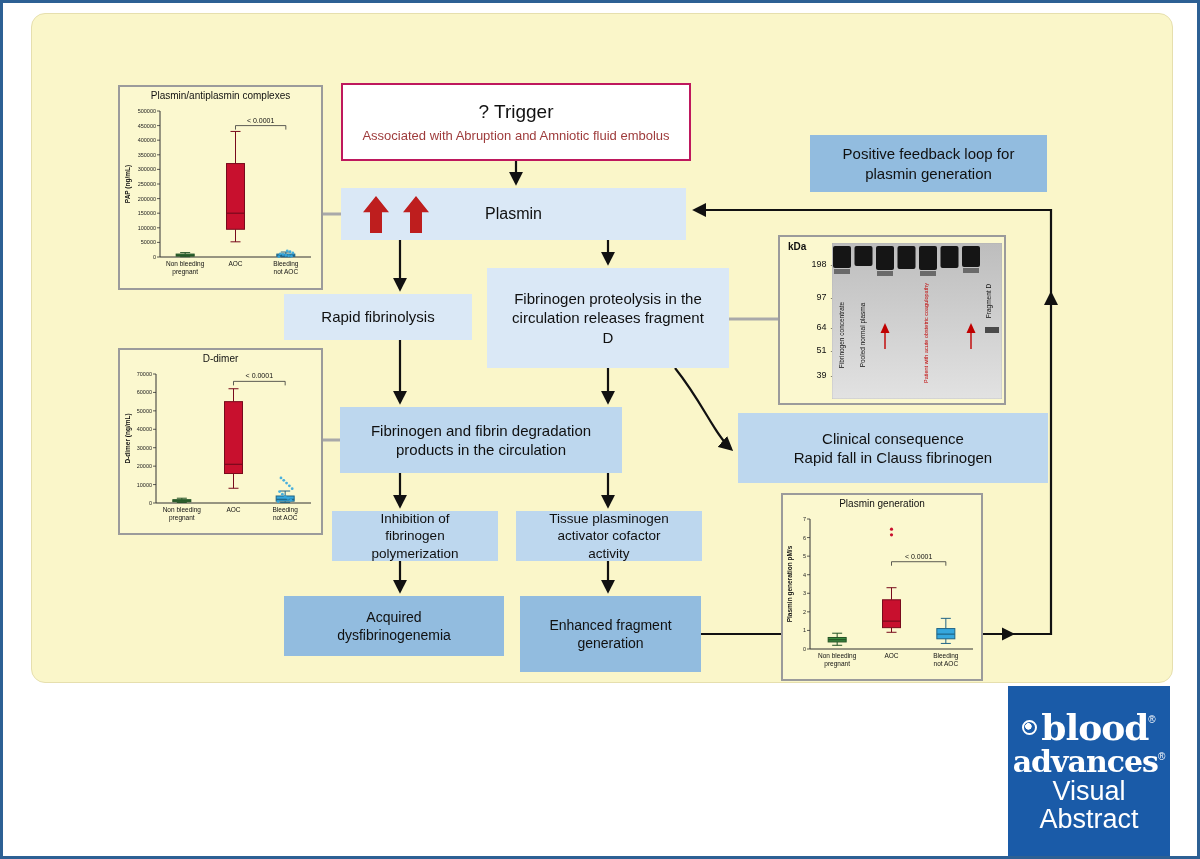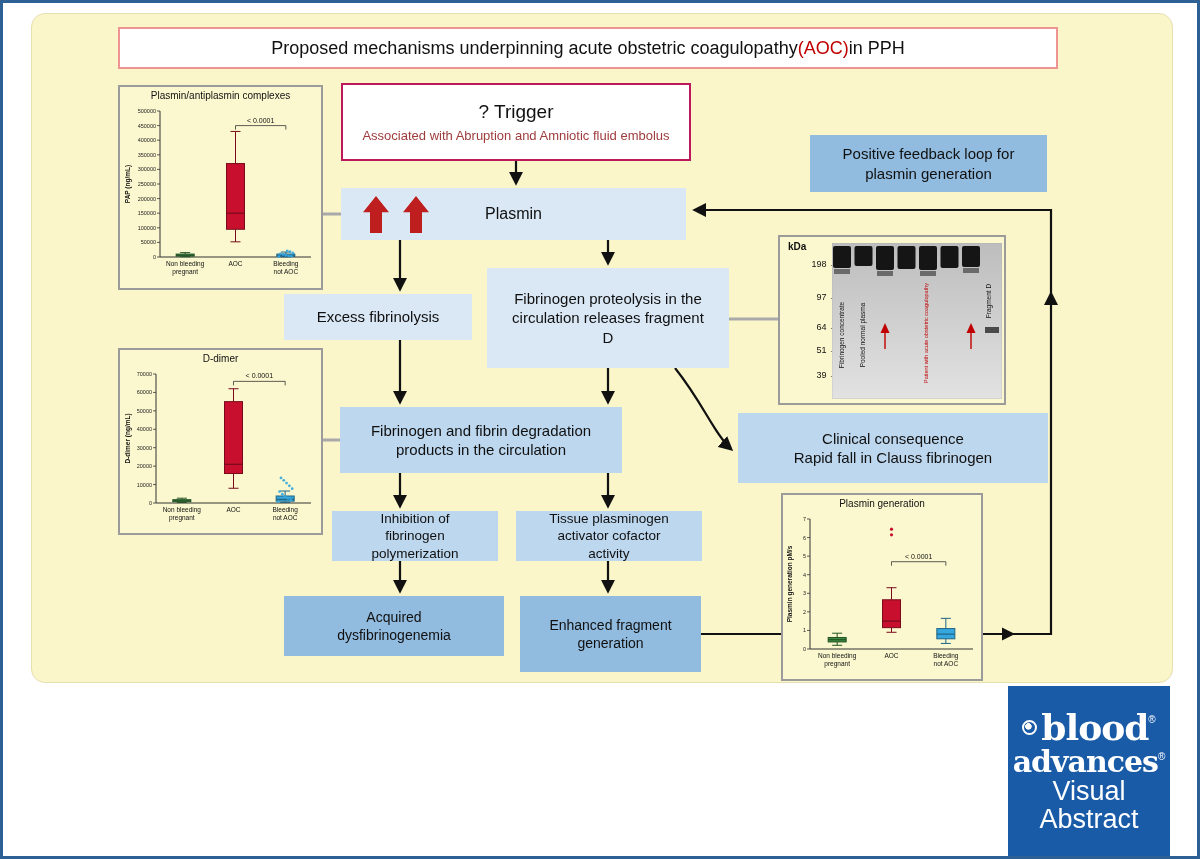--- a/index.html
+++ b/index.html
@@ -61,25 +61,20 @@
     <path d="M397 470 L397 503" stroke="#111" stroke-width="2.2" fill="none" marker-end="url(#ah)"></path>
     <path d="M605 470 L605 503" stroke="#111" stroke-width="2.2" fill="none" marker-end="url(#ah)"></path>
     <path d="M397 558 L397 588" stroke="#111" stroke-width="2.2" fill="none" marker-end="url(#ah)"></path>
     <path d="M605 558 L605 588" stroke="#111" stroke-width="2.2" fill="none" marker-end="url(#ah)"></path>
     <path d="M672 365 C 700 400, 712 432, 728 446" stroke="#111" stroke-width="2.2" fill="none" marker-end="url(#ah)"></path>
     <path d="M698 631 L1048 631 L1048 207 L692 207" stroke="#111" stroke-width="2.2" fill="none" marker-end="url(#ah)"></path>
     <polygon points="1048,288 1041,302 1055,302" fill="#111"></polygon>
     <polygon points="1012,631 999,624.5 999,637.5" fill="#111"></polygon>
   </svg>
 
-  <div id="titlebox" class="abs">
-    <span>Proposed mechanisms underpinning acute obstetric coagulopathy </span>
-    <span class="redtxt">(AOC)</span>
-    <span> in PPH</span>
-  </div>
 
   <div class="chartbox" style="left:115px;top:82px;width:205px;height:205px">
     <div class="chart-title">Plasmin/antiplasmin complexes</div>
     <svg width="197" height="180">
         <line x1="38" y1="156" x2="38" y2="10" stroke="#333" stroke-width="1"></line>
         <line x1="38" y1="156" x2="189" y2="156" stroke="#333" stroke-width="1"></line>
         <line x1="35" y1="156" x2="38" y2="156" stroke="#333" stroke-width="0.8"></line>
         <text x="34" y="158" text-anchor="end" font-size="5.5" fill="#222">0</text>
         <line x1="35" y1="141.4" x2="38" y2="141.4" stroke="#333" stroke-width="0.8"></line>
         <text x="34" y="143.4" text-anchor="end" font-size="5.5" fill="#222">50000</text>
@@ -150,21 +145,21 @@
     <span>Positive feedback loop for plasmin generation</span>
   </div>
 
   <div class="abs flowbox light" style="left:338px;top:185px;width:345px;height:52px">
     <span class="block-arrow" style="left:22px;top:8px"></span>
     <span class="block-arrow" style="left:62px;top:8px"></span>
     <span style="font-size:16px">Plasmin</span>
   </div>
 
   <div class="abs flowbox light" style="left:281px;top:291px;width:188px;height:46px">
-    <span>Excess fibrinolysis</span>
+    <span>Rapid fibrinolysis</span>
   </div>
 
   <div class="abs flowbox light" style="left:484px;top:265px;width:242px;height:100px">
     <span>Fibrinogen proteolysis in the circulation releases fragment D</span>
   </div>
 
   <div id="gelbox">
     <span class="kda">kDa</span>
     <div class="ladder" style="top:22px"><span>198</span> <span class="larrow">→</span></div>
     <div class="ladder" style="top:55px"><span>97</span> <span class="larrow">→</span></div>

